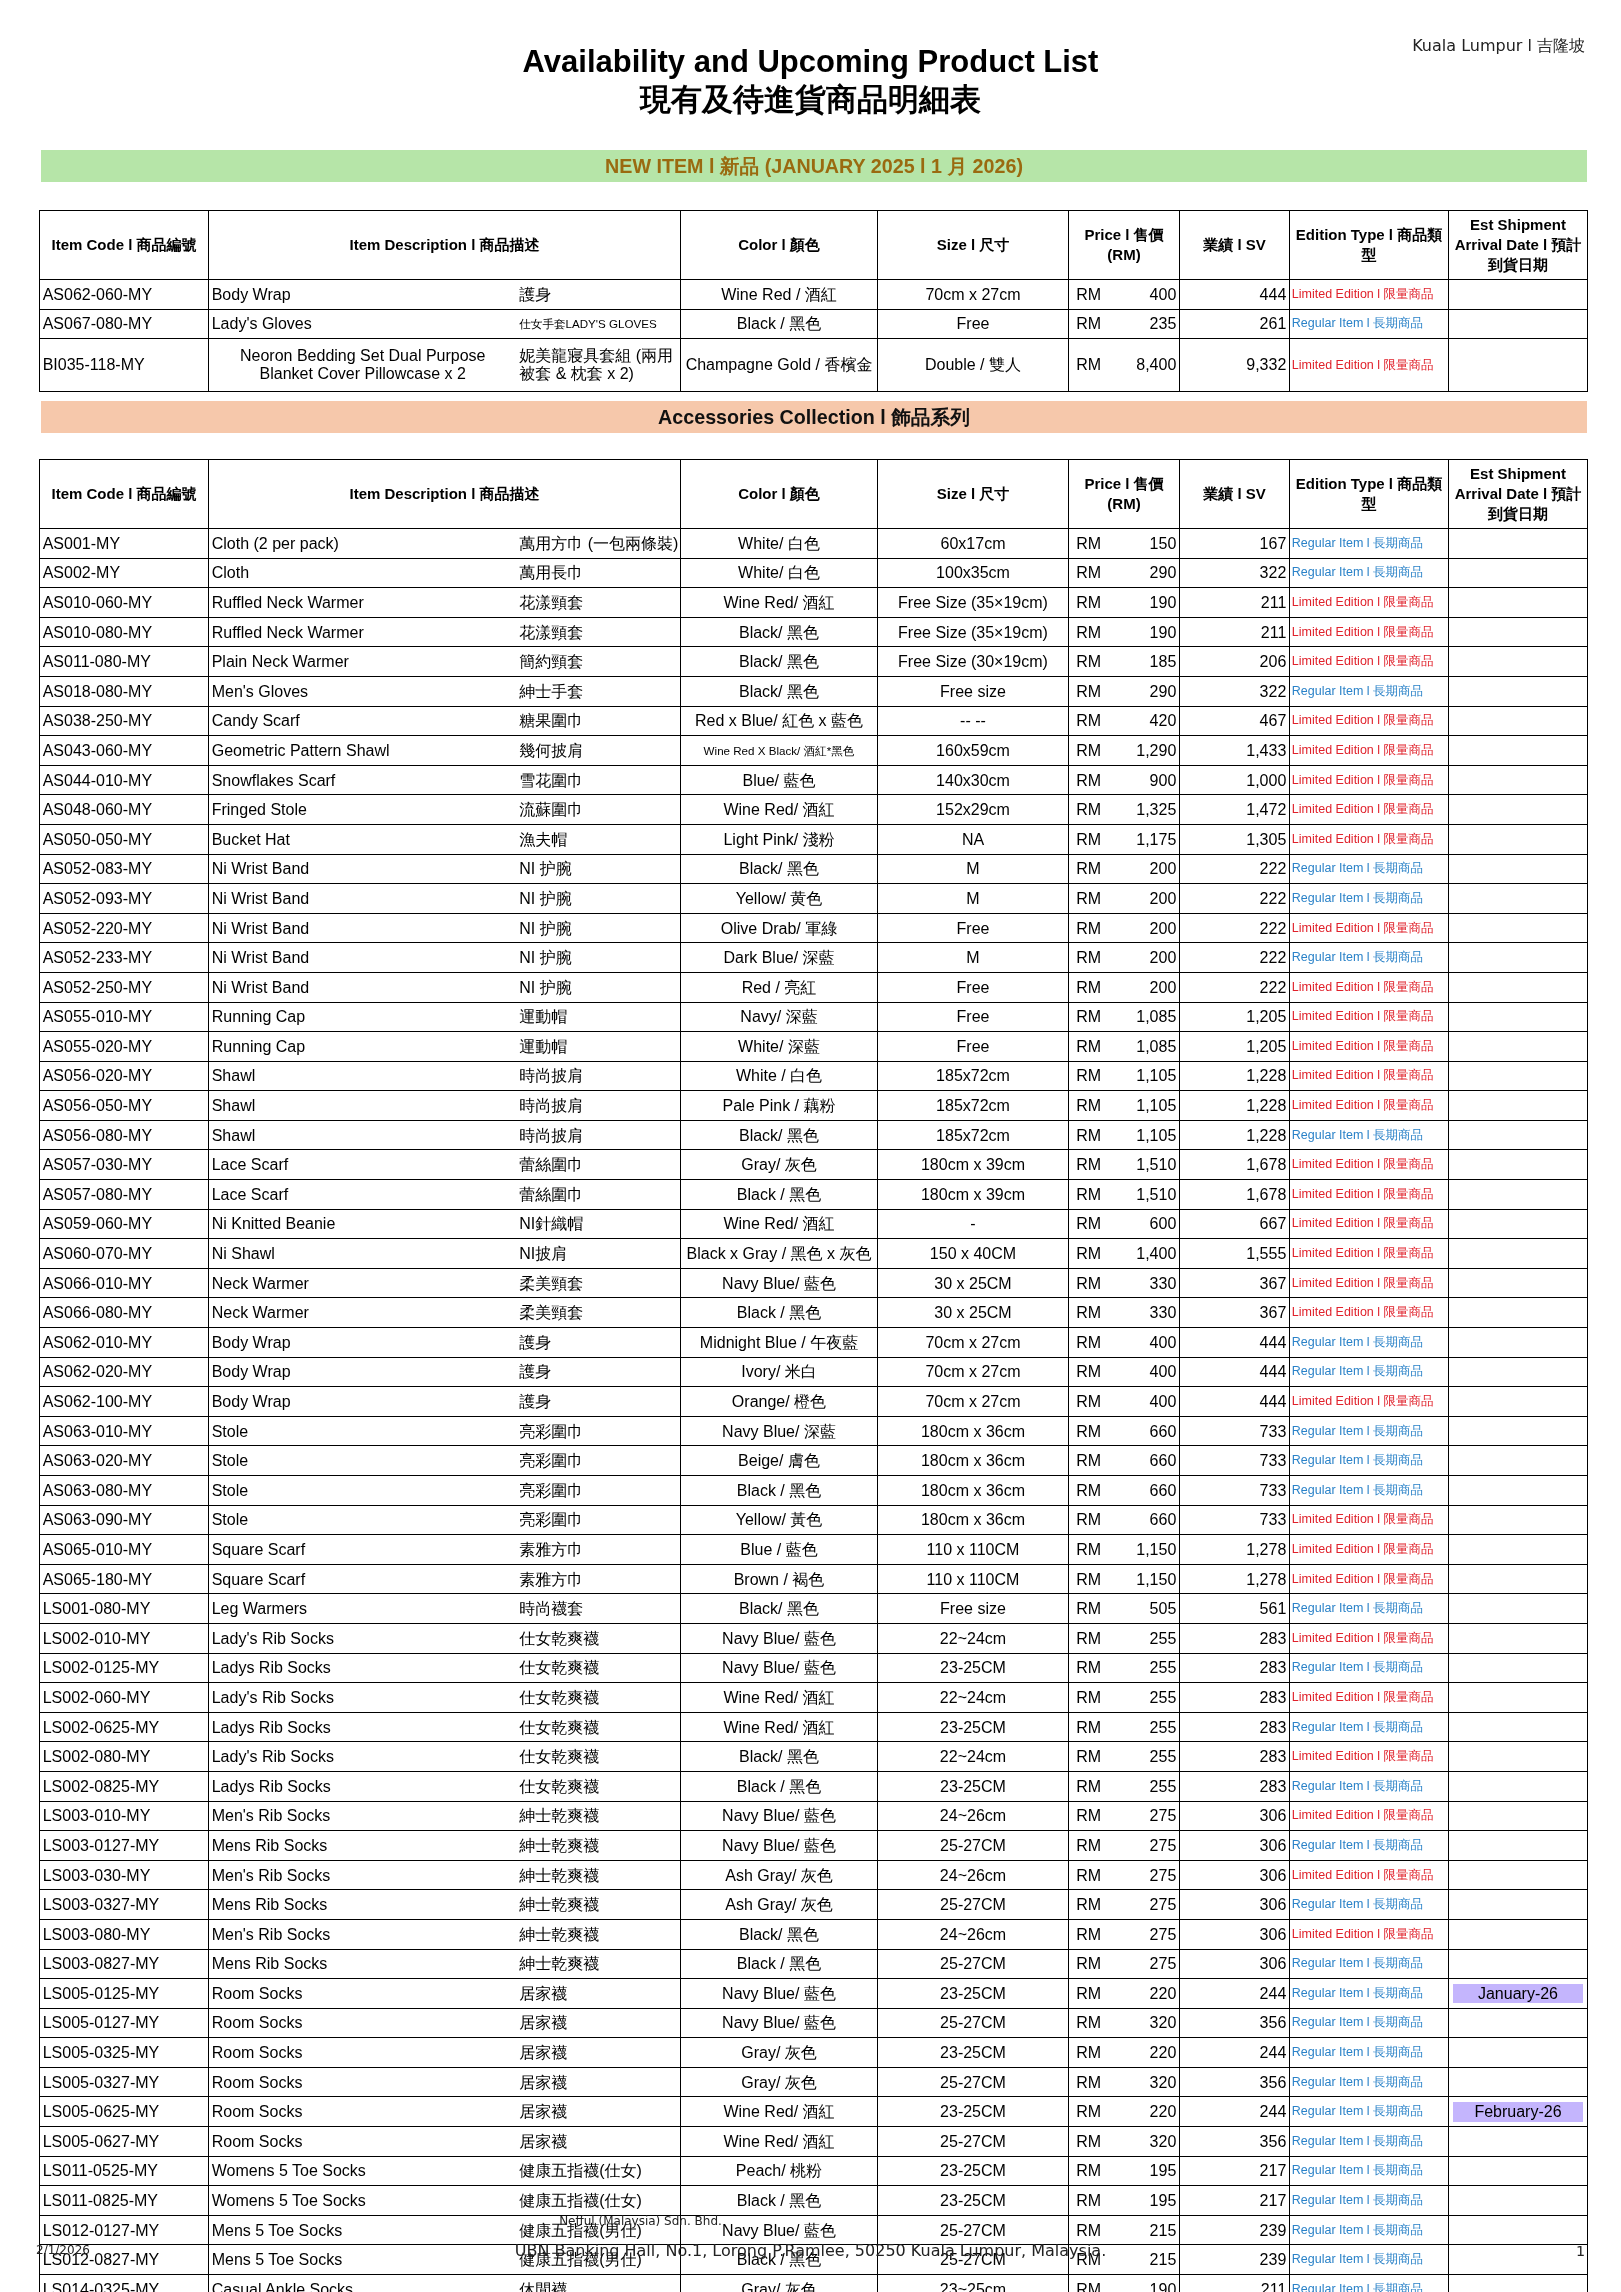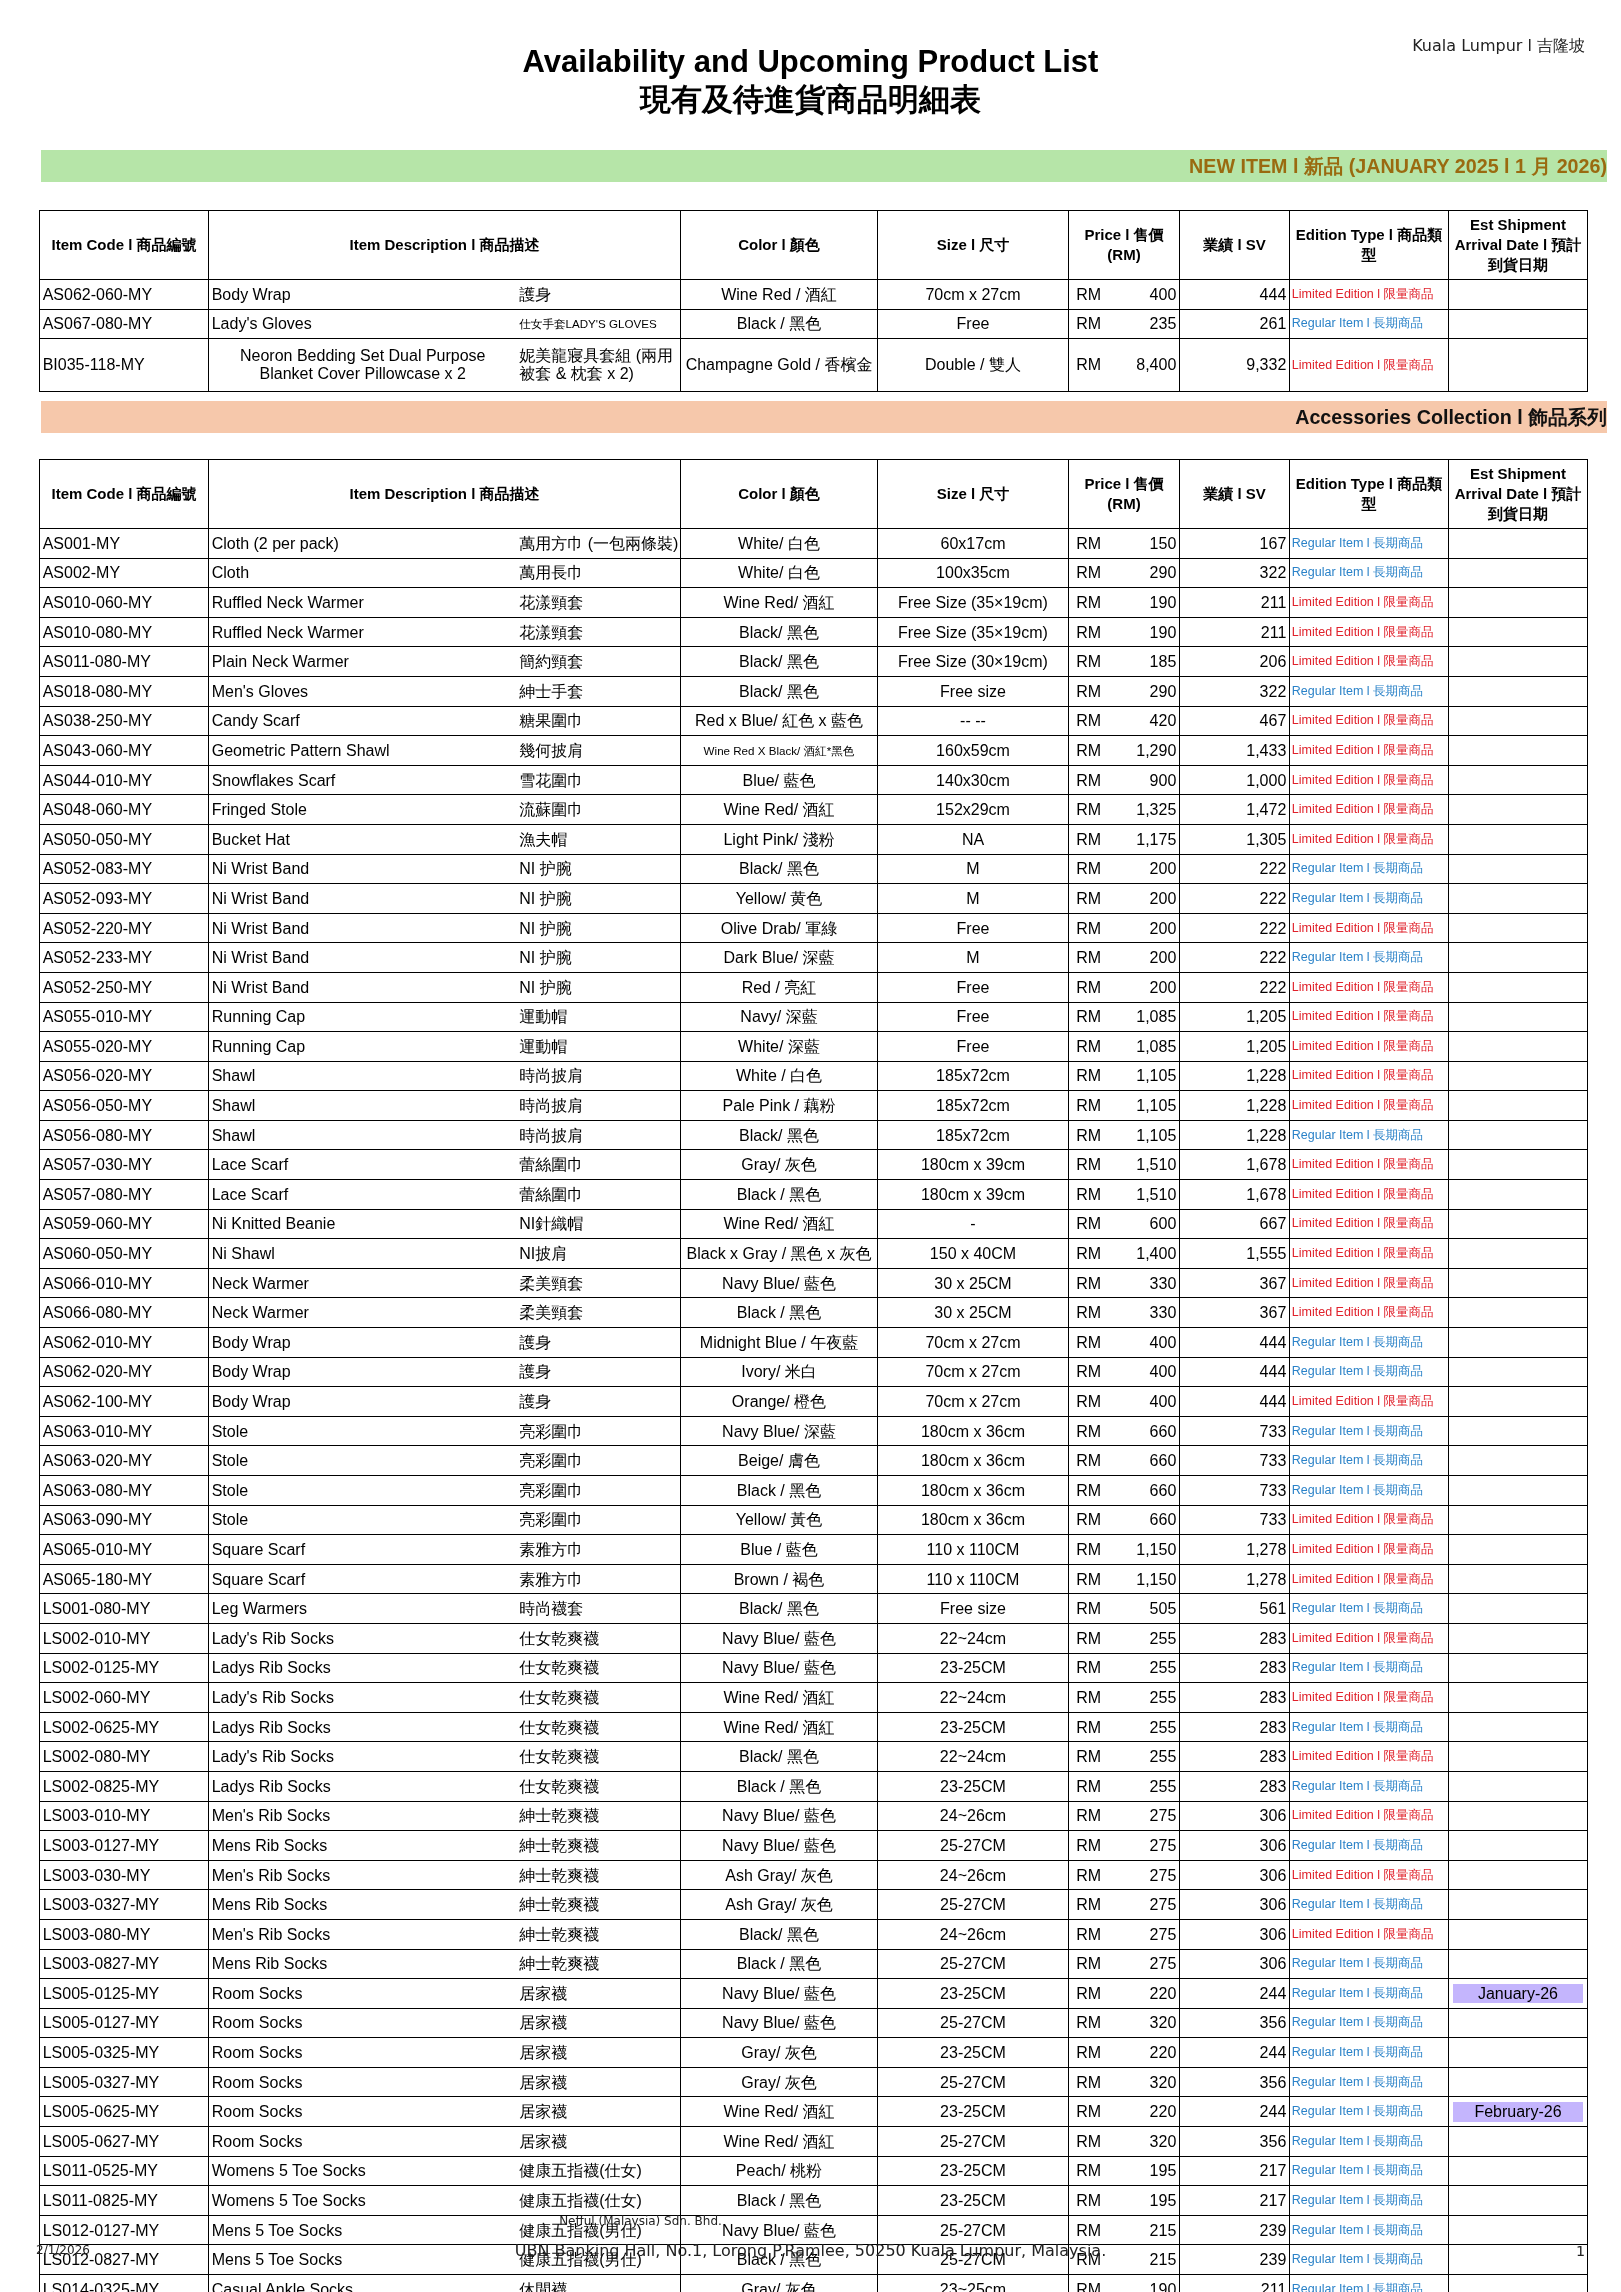--- a/index.html
+++ b/index.html
@@ -1,19 +1,19 @@
 <!DOCTYPE html>
 <html style="font-size:14.3px"><head>
 <meta charset="utf-8">
 <style>
   html, body { margin:0; padding:0; background:#ffffff; }
   body { width:1621px; height:2293px; position:relative; font-family:"Liberation Sans", sans-serif; color:#000; overflow:hidden; }
   .location { position:absolute; top:36px; right:36px; font-family:"DejaVu Sans", sans-serif; font-size:16px; color:#222; }
   .title { position:absolute; top:43px; left:0; width:1621px; text-align:center; font-weight:bold; font-size:31px; line-height:38px; }
-  .band { position:absolute; left:41px; width:1546px; text-align:right; font-weight:bold; font-size:19.7px;padding-left:20px; }
+  .band { position:absolute; left:41px; width:1546px; text-align:center; font-weight:bold; font-size:19.7px; }
   .band.new { top:150px; height:32px; line-height:32px; background:#b6e5a8; color:#9a6a10; }
   .band.acc { top:401px; height:32px; line-height:32px; background:#f6c8ab; color:#111; }
   table { position:absolute; left:39px; border-collapse:collapse; table-layout:fixed; width:1548px; font-size:16px; }
   table.t1 { top:210px; }
   table.t2 { top:459px; }
   th, td { border:0.9px solid #000; padding:0 2.7px; white-space:nowrap; overflow:hidden; }
   th { font-weight:bold; font-size:15px; line-height:19.7px; text-align:center; height:68px; white-space:normal; border-bottom:1.8px solid #000; border-top:1.8px solid #000; }
   td { height:25px; line-height:25px; }
   td.c-code { text-align:left; }
   td.c-en { text-align:left; border-right:none; }
@@ -392,21 +392,21 @@
         <td class="c-en">Ni Knitted Beanie</td>
         <td class="c-zh">NI針織帽</td>
         <td class="c-color">Wine Red/ 酒紅</td>
         <td class="c-size">-</td>
         <td class="c-price"><span class="rm">RM</span><span>600</span></td>
         <td class="c-sv">667</td>
         <td class="c-ed limited">Limited Edition l 限量商品</td>
         <td class="c-date"></td>
       </tr>
       <tr>
-        <td class="c-code">AS060-050-MY</td>
+        <td class="c-code">AS060-070-MY</td>
         <td class="c-en">Ni Shawl</td>
         <td class="c-zh">NI披肩</td>
         <td class="c-color">Black x Gray / 黑色 x 灰色</td>
         <td class="c-size">150 x 40CM</td>
         <td class="c-price"><span class="rm">RM</span><span>1,400</span></td>
         <td class="c-sv">1,555</td>
         <td class="c-ed limited">Limited Edition l 限量商品</td>
         <td class="c-date"></td>
       </tr>
       <tr>

